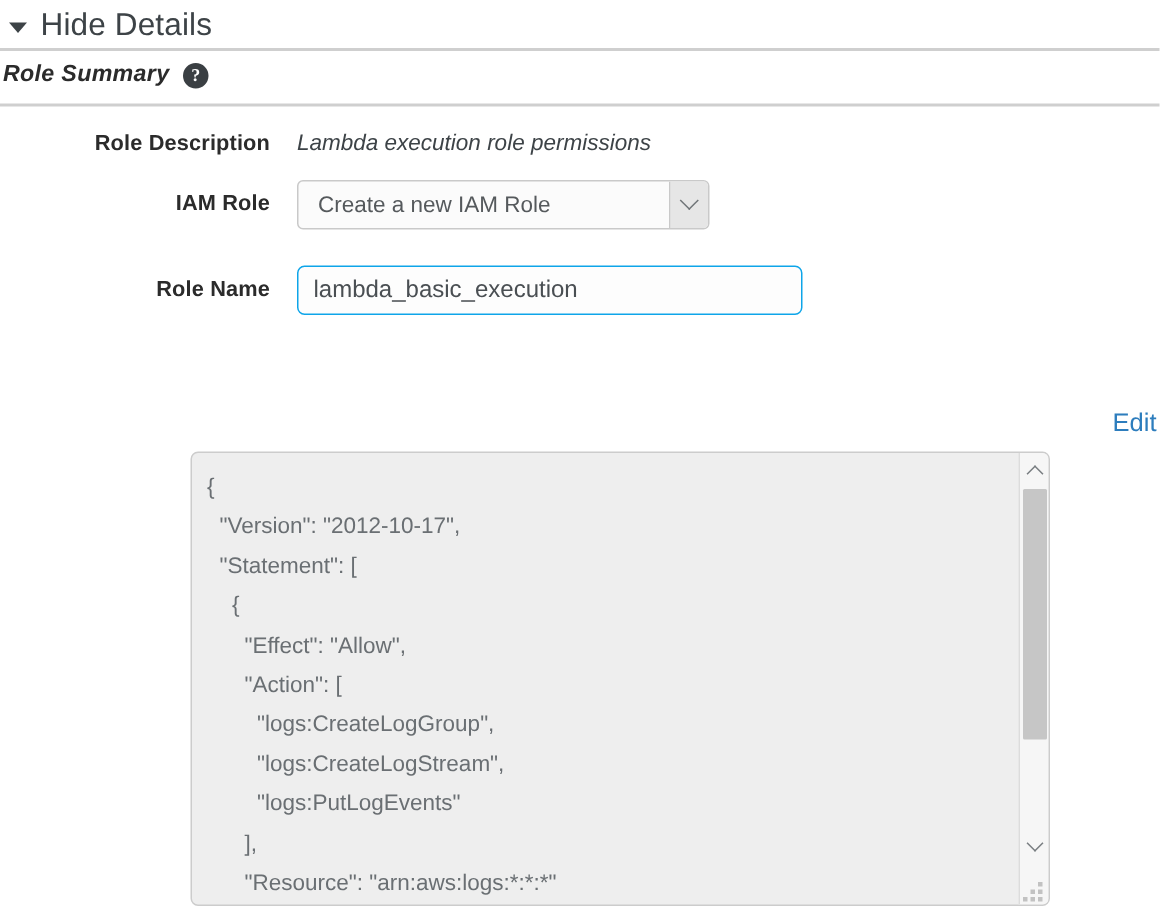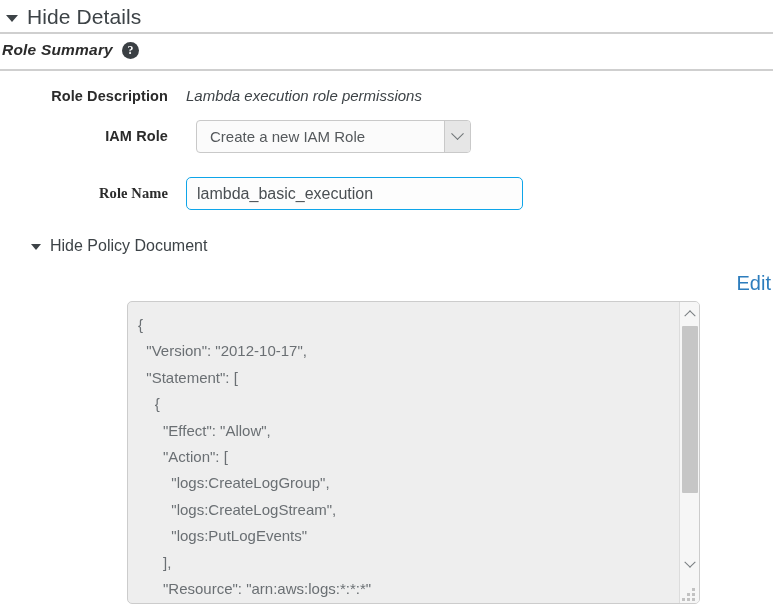--- a/index.html
+++ b/index.html
@@ -85,53 +85,53 @@
     font-weight: bold;
     margin-left: 9px;
     line-height: 1;
     cursor: pointer;
     font-family: "Liberation Serif", serif;
   }
 
   
   .form-row {
     position: absolute;
-    left: 0;
+    left: 12px;
     display: flex;
     align-items: flex-start;
     width: 640px;
   }
   .row-desc { top: 85px; }
   .row-iam  { top: 120px; }
   .row-name { top: 177px; }
 
   .field-label {
     width: 168px;
     text-align: right;
     font-size: 14.5px;
     font-weight: bold;
     color: #2b2b2b;
     padding-right: 0px;
     letter-spacing: 0.1px;
   }
   .row-desc .field-label { line-height: 22px; }
   .row-iam  .field-label { line-height: 33px; }
-  .row-name .field-label { line-height: 33px; font-family: Liberation Serif, serif; }
+  .row-name .field-label { line-height: 33px; }
 
   .field-value {
     margin-left: 18px;
     font-size: 15px;
     color: #3d4347;
     line-height: 22px;
     font-style: italic;
   }
 
   
   .select-wrap {
-    margin-left: 28px;
+    margin-left: 18px;
     position: relative;
     width: 275px;
     height: 33px;
     border: 1px solid #c9c9c9;
     border-radius: 4px;
     background: #fbfbfb;
     display: flex;
     align-items: center;
     cursor: pointer;
   }
@@ -198,21 +198,21 @@
   .policy-toggle-label {
     font-size: 16px;
     color: #3d4347;
   }
 
   
   .edit-link {
     position: absolute;
     right: 8px;
     top: 272px;
-    font-size: 20px;
+    font-size: 17px;
     color: #2d7dbd;
     text-decoration: none;
     cursor: pointer;
   }
 
   
   .policy-box {
     position: absolute;
     left: 127px;
     top: 301px;
@@ -338,24 +338,20 @@
         <span class="chev"></span>
       </span>
     </div>
   </div>
 
   <div class="form-row row-name">
     <div class="field-label">Role Name</div>
     <input class="text-input" type="text" value="lambda_basic_execution" style="">
   </div>
 
-  <div class="policy-toggle">
-    <span class="caret-down-sm"></span>
-    <span class="policy-toggle-label">Hide Policy Document</span>
-  </div>
 
   <a class="edit-link">Edit</a>
 
   <div class="policy-box">
     <textarea class="policy-text" readonly="" style="">{
   "Version": "2012-10-17",
   "Statement": [
     {
       "Effect": "Allow",
       "Action": [

